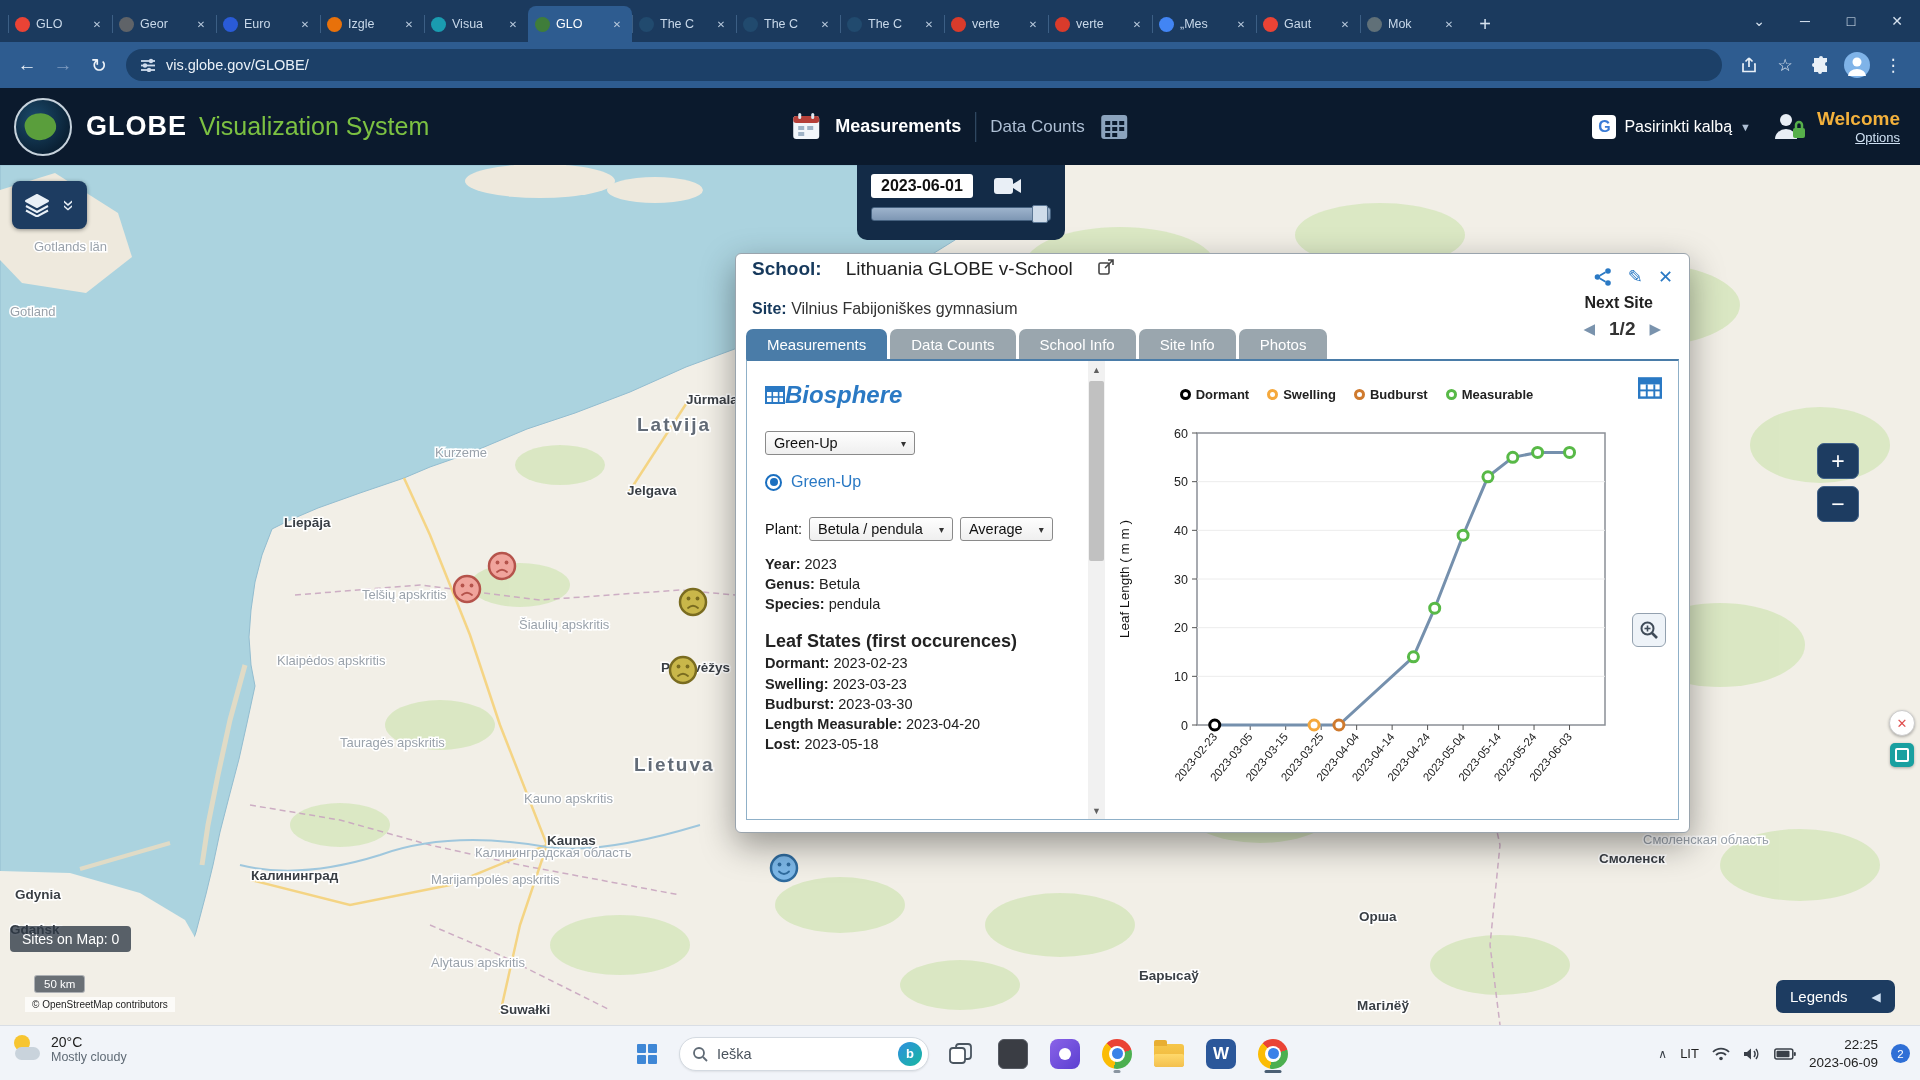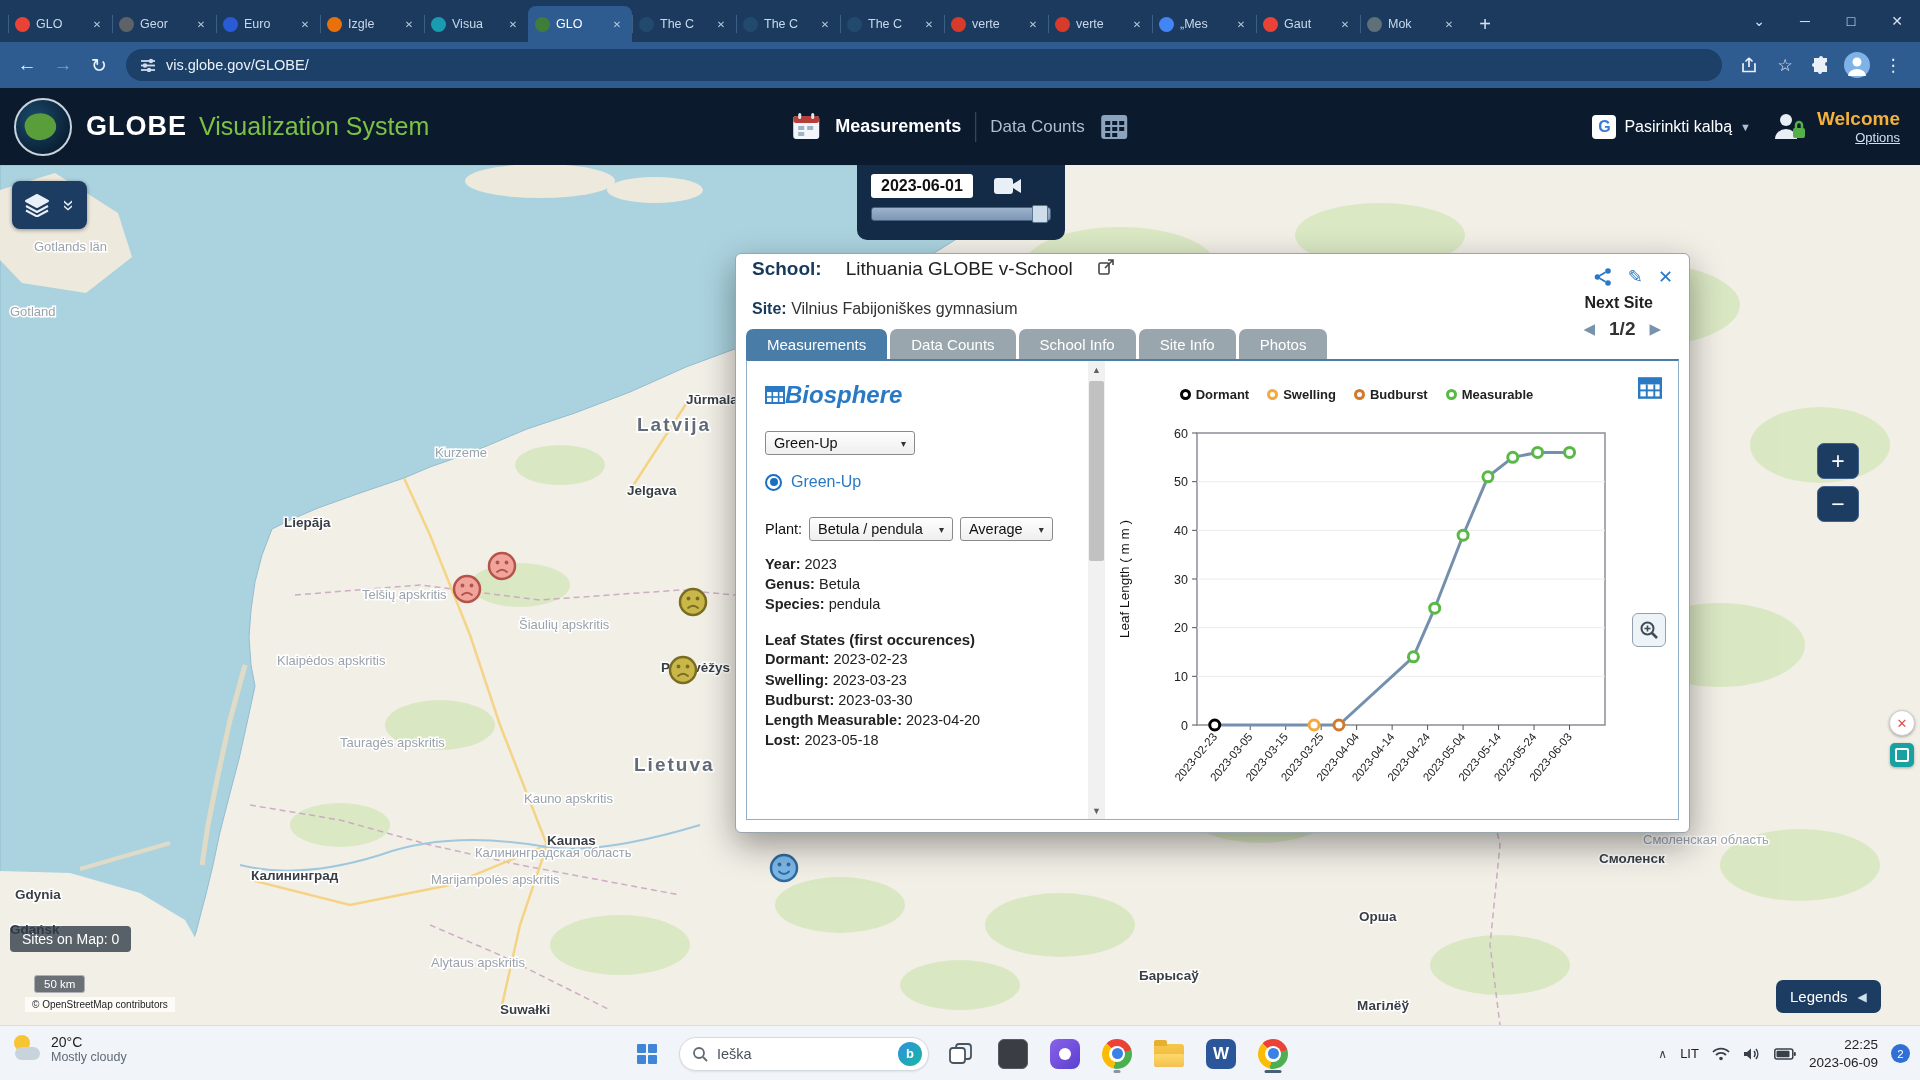--- a/index.html
+++ b/index.html
@@ -58,21 +58,21 @@
 .ml-city{font-size:13.5px;font-weight:bold;fill:#3a3f45;paint-order:stroke;stroke:#fff;stroke-width:3px}
 .ml-region{font-size:13px;fill:#9aa2ab;paint-order:stroke;stroke:#fff;stroke-width:3px}
 .ml-country{font-size:19px;font-weight:bold;letter-spacing:2px;fill:#626b77;paint-order:stroke;stroke:#fff;stroke-width:3.5px}
 .layers-ctl{position:absolute;left:12px;top:181px;height:48px;background:#1d3c61;border-radius:8px;display:flex;align-items:center;padding:0 12px;gap:14px;z-index:5;box-shadow:0 1px 4px rgba(0,0,0,.4)}
 .dblchev{color:#e9f0f7;font-size:20px;display:inline-block;transform:rotate(90deg)}
 .zoom-ctl{position:absolute;left:1817px;top:443px;width:42px;z-index:5;display:flex;flex-direction:column;gap:7px}
 .zbtn{height:36px;background:#1d3c61;border:1px solid #41628a;border-radius:7px;color:#fff;font-size:23px;display:flex;align-items:center;justify-content:center}
 .sites-badge{position:absolute;left:10px;top:926px;background:rgba(45,55,68,.78);color:#fff;font-size:14px;padding:5px 12px;border-radius:4px;z-index:5}
 .scalebar{position:absolute;left:34px;top:975px;background:rgba(60,70,80,.75);color:#fff;font-size:11.5px;padding:2px 9px;border-radius:3px;border:1px solid rgba(255,255,255,.45);z-index:5}
 .attrib{position:absolute;left:25px;top:997px;background:rgba(255,255,255,.72);color:#1d1d1d;font-size:10px;padding:2px 7px;z-index:5}
-.legends-btn{position:absolute;left:1776px;top:980px;background:#1d3c61;color:#fff;font-size:15px;padding:8px 14px;border-radius:7px;display:flex;align-items:center;gap:10px;z-index:5}
+.legends-btn{position:absolute;left:1776px;top:980px;background:#1d3c61;color:#fff;font-size:15px;padding:8px 14px;border-radius:7px;display:flex;align-items:center;gap:24px;z-index:5}
 .legends-btn .tri{font-size:12px;color:#cfe0f2}
 .float-btns{position:absolute;right:5px;top:710px;z-index:6;display:flex;flex-direction:column;gap:7px;align-items:center}
 .fb-close{width:26px;height:26px;background:#fff;border:1px solid #ccc;border-radius:50%;color:#e04f4f;display:flex;align-items:center;justify-content:center;font-size:13px;box-shadow:0 1px 3px rgba(0,0,0,.3)}
 .fb-ext{width:24px;height:24px;background:#19a0a0;border-radius:5px;box-shadow:0 1px 3px rgba(0,0,0,.3);display:flex;align-items:center;justify-content:center}
 .fb-ext::after{content:"";width:10px;height:10px;border:2px solid #fff;border-radius:2px}
 
 
 .panel{position:absolute;left:735px;top:253px;width:955px;height:580px;background:#fff;border:1px solid #9aa4ad;border-radius:6px;box-shadow:0 12px 34px rgba(0,0,0,.38);z-index:20}
 .p-school{position:absolute;left:16px;top:4px;font-size:19px;color:#222;display:flex;align-items:flex-start;gap:24px}
 .p-school b{color:#16395c}
@@ -93,21 +93,21 @@
 .sel .arr{font-size:10px;color:#333}
 .protocol{margin-top:22px;min-width:150px;justify-content:space-between}
 .radio-row{display:flex;align-items:center;gap:9px;margin-top:18px}
 .radio{width:17px;height:17px;border-radius:50%;border:2px solid #1a6fc0;display:flex;align-items:center;justify-content:center;background:#fff}
 .radio::after{content:"";width:8px;height:8px;border-radius:50%;background:#1a6fc0}
 .radio-label{color:#2a79c4;font-size:16px}
 .range-block{margin-top:18px;color:#2a79c4;font-size:15px;font-weight:bold;line-height:1.5;width:295px}
 .plant-row{margin-top:26px;margin-bottom:14px;display:flex;align-items:center;gap:7px;font-size:14.5px;color:#111}
 .kv{font-size:14.5px;color:#222;line-height:1.25;margin-top:2px}
 .kv-l{font-weight:bold}
-.leaf-title{font-weight:bold;margin-top:18px;font-size:15px}
+.leaf-title{font-weight:bold;margin-top:18px;font-size:18px}
 .vscroll{width:17px;background:#f1f1f1;position:relative;flex:none}
 .vs-btn{height:17px;display:flex;align-items:center;justify-content:center;color:#606060;font-size:9px}
 .vs-btn.down{position:absolute;bottom:0;left:0;right:0}
 .vs-thumb{position:absolute;left:1px;right:1px;top:20px;height:180px;background:#c1c1c1;border-radius:2px}
 .p-chart{flex:1;position:relative;background:#fff}
 .legend-row{position:absolute;top:26px;left:0;right:70px;display:flex;justify-content:center;gap:18px;font-size:13px;font-weight:bold;color:#222;align-items:center}
 .lg-item{display:flex;align-items:center}
 .lg-ring{width:11px;height:11px;border-radius:50%;border:3px solid #000;background:#fff;display:inline-block;margin-right:5px}
 .tbl-btn{position:absolute;top:16px;right:16px}
 .mag-btn{position:absolute;right:12px;top:252px;width:34px;height:34px;border:1px solid #93a1af;border-radius:6px;background:#eef3f8;display:flex;align-items:center;justify-content:center}

